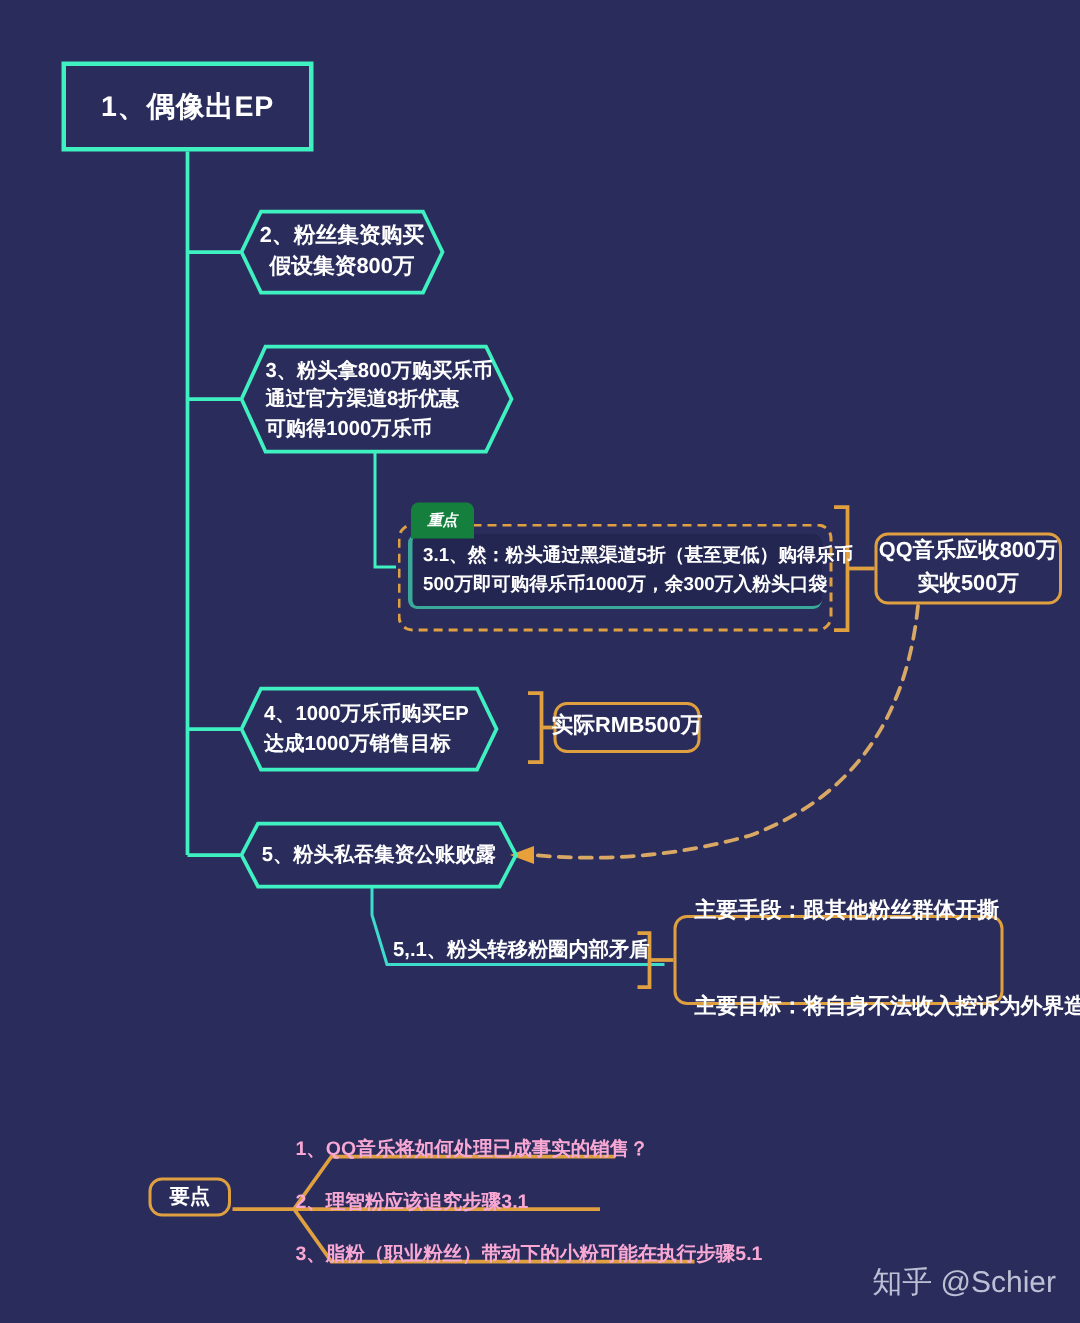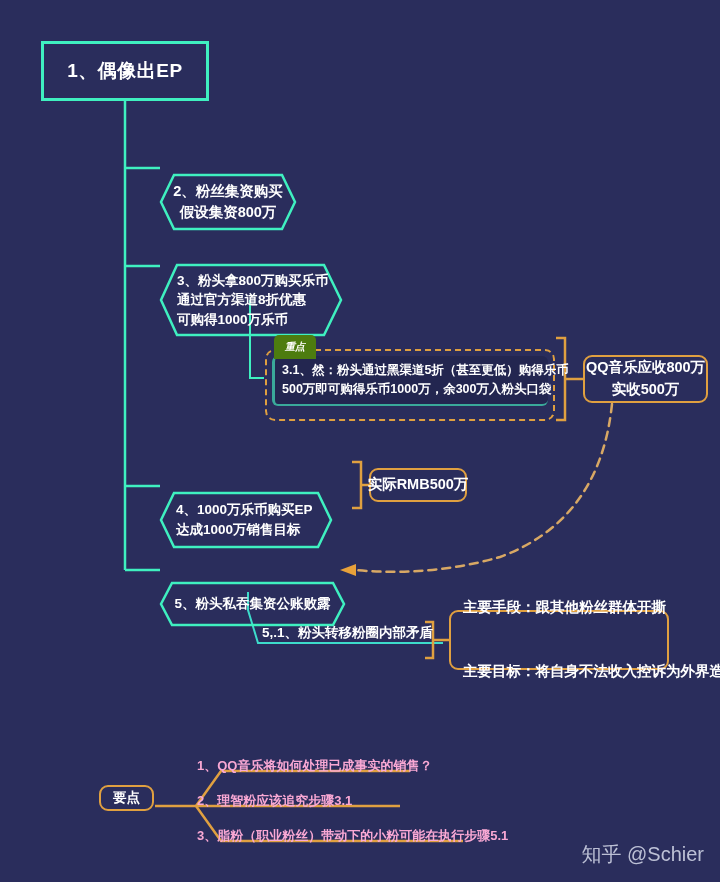--- a/index.html
+++ b/index.html
@@ -36,21 +36,20 @@
     font-size: 19px;
     font-weight: bold;
     letter-spacing: 0.5px;
     z-index: 4;
   }
 
   
   .hex {
     position: absolute;
     z-index: 4;
-    margin-top: 34px;
   }
   .hex svg {
     position: absolute;
     left: 0; top: 0;
     overflow: visible;
   }
   .hex .hex-text {
     position: absolute;
     left: 0; top: 0;
     width: 100%;
@@ -101,21 +100,21 @@
     left: 0; top: 14px;
     width: 290px; height: 72px;
     border: 2px dashed #e0a040;
     border-radius: 10px;
     box-sizing: border-box;
   }
   .highlight-tab {
     position: absolute;
     left: 9px; top: 0;
     width: 42px; height: 24px;
-    background: #4d7c0f;
+    background: #15803d;
     border-radius: 5px 5px 0 0;
     display: flex;
     align-items: center;
     justify-content: center;
     color: #ffffff;
     font-size: 10px;
     font-weight: bold;
     font-style: italic;
     z-index: 6;
   }

